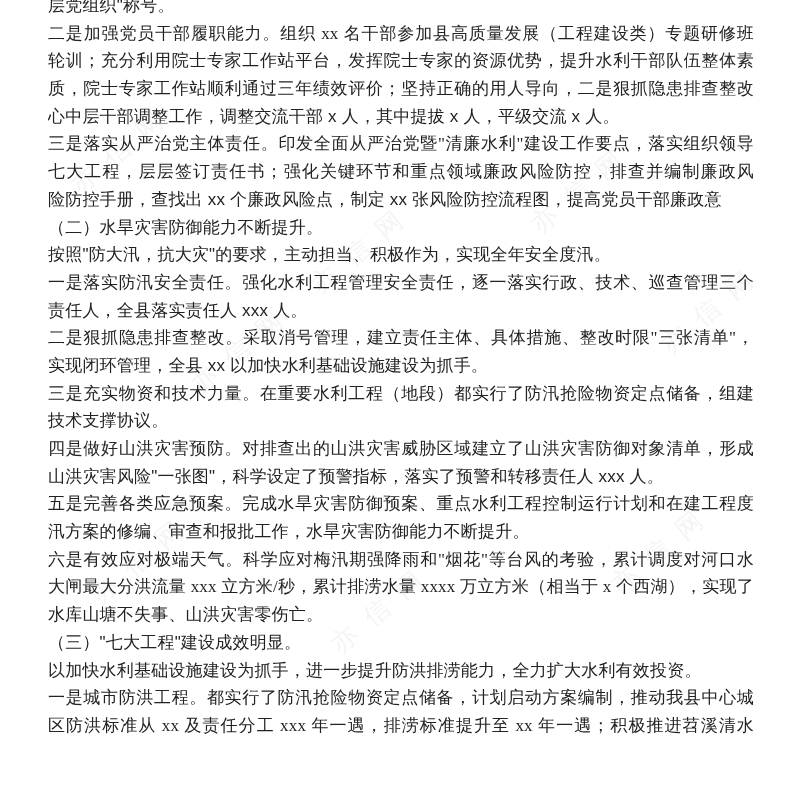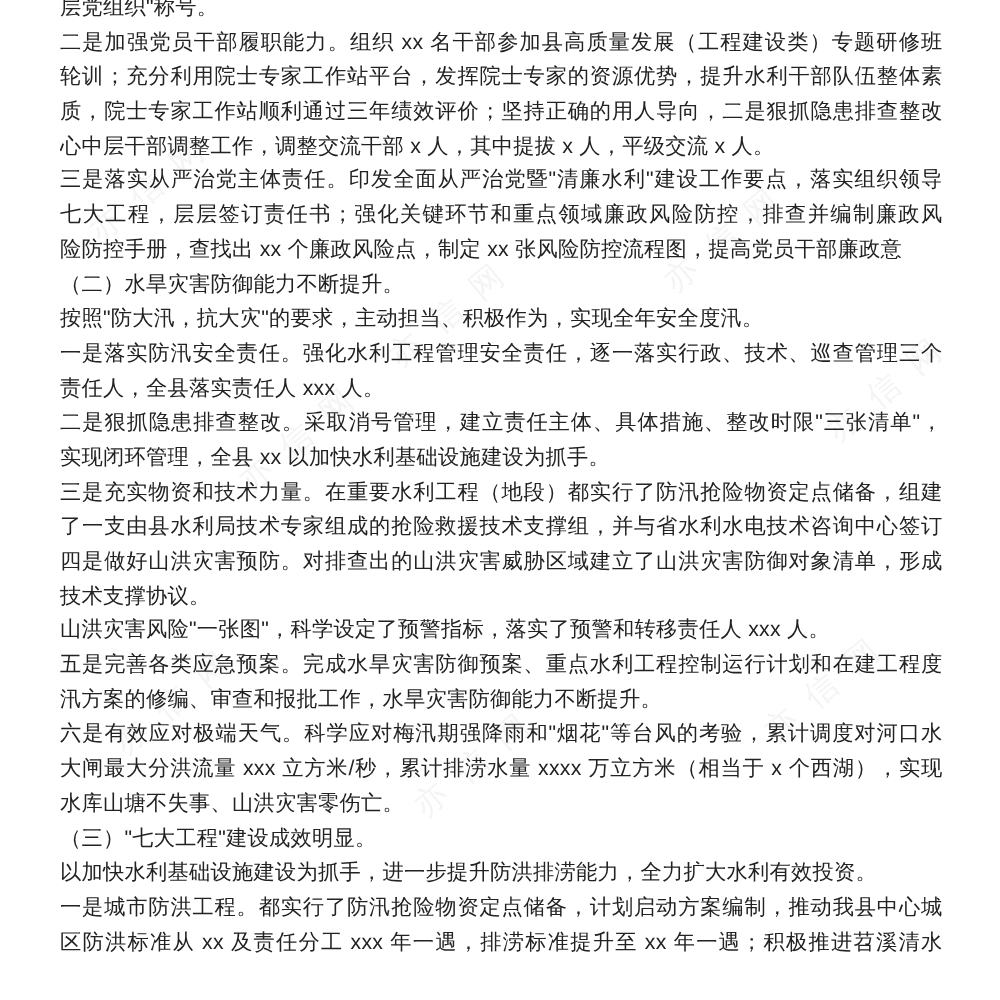--- a/index.html
+++ b/index.html
@@ -45,20 +45,21 @@
     letter-spacing: 0.2px;
   }
   .line {
     height: 27.7px;
     overflow: hidden;
     text-align: left;
   }
   .line.fill {
     text-align: justify;
     text-align-last: justify;
+    font-family: Liberation Serif, serif;
   }
 </style>
 </head>
 <body>
 
 <div class="page">
   <div class="watermark-layer">
       <div class="watermark" style="left: 60px; top: 130px; color: rgb(170, 170, 170);">亦信网</div>
       <div class="watermark" style="left: 300px; top: 230px; color: rgb(170, 170, 170);">亦信网</div>
       <div class="watermark" style="left: 520px; top: 170px; color: rgb(170, 170, 170);">亦信网</div>
@@ -77,23 +78,22 @@
       <div class="line fill">三是落实从严治党主体责任。印发全面从严治党暨"清廉水利"建设工作要点，落实组织领导</div>
       <div class="line fill">七大工程，层层签订责任书；强化关键环节和重点领域廉政风险防控，排查并编制廉政风</div>
       <div class="line">险防控手册，查找出 xx 个廉政风险点，制定 xx 张风险防控流程图，提高党员干部廉政意识。</div>
       <div class="line">（二）水旱灾害防御能力不断提升。</div>
       <div class="line">按照"防大汛，抗大灾"的要求，主动担当、积极作为，实现全年安全度汛。</div>
       <div class="line fill">一是落实防汛安全责任。强化水利工程管理安全责任，逐一落实行政、技术、巡查管理三个</div>
       <div class="line">责任人，全县落实责任人 xxx 人。</div>
       <div class="line fill">二是狠抓隐患排查整改。采取消号管理，建立责任主体、具体措施、整改时限"三张清单"，</div>
       <div class="line">实现闭环管理，全县 xx 以加快水利基础设施建设为抓手。</div>
       <div class="line fill">三是充实物资和技术力量。在重要水利工程（地段）都实行了防汛抢险物资定点储备，组建</div>
-      <div class="line fill">了一支由县水利局技术专家组成的抢险救援技术支撑组，并与省水利水电技术咨询中心签订</div>
+      <div class="line">技术支撑协议。</div>
       <div class="line fill">四是做好山洪灾害预防。对排查出的山洪灾害威胁区域建立了山洪灾害防御对象清单，形成</div>
-      <div class="line">技术支撑协议。</div>
       <div class="line">山洪灾害风险"一张图"，科学设定了预警指标，落实了预警和转移责任人 xxx 人。</div>
       <div class="line fill">五是完善各类应急预案。完成水旱灾害防御预案、重点水利工程控制运行计划和在建工程度</div>
       <div class="line">汛方案的修编、审查和报批工作，水旱灾害防御能力不断提升。</div>
       <div class="line fill">六是有效应对极端天气。科学应对梅汛期强降雨和"烟花"等台风的考验，累计调度对河口水</div>
       <div class="line fill">大闸最大分洪流量 xxx 立方米/秒，累计排涝水量 xxxx 万立方米（相当于 x 个西湖），实现了</div>
       <div class="line">水库山塘不失事、山洪灾害零伤亡。</div>
       <div class="line">（三）"七大工程"建设成效明显。</div>
       <div class="line">以加快水利基础设施建设为抓手，进一步提升防洪排涝能力，全力扩大水利有效投资。</div>
       <div class="line fill">一是城市防洪工程。都实行了防汛抢险物资定点储备，计划启动方案编制，推动我县中心城</div>
       <div class="line fill">区防洪标准从 xx 及责任分工 xxx 年一遇，排涝标准提升至 xx 年一遇；积极推进苕溪清水</div>

